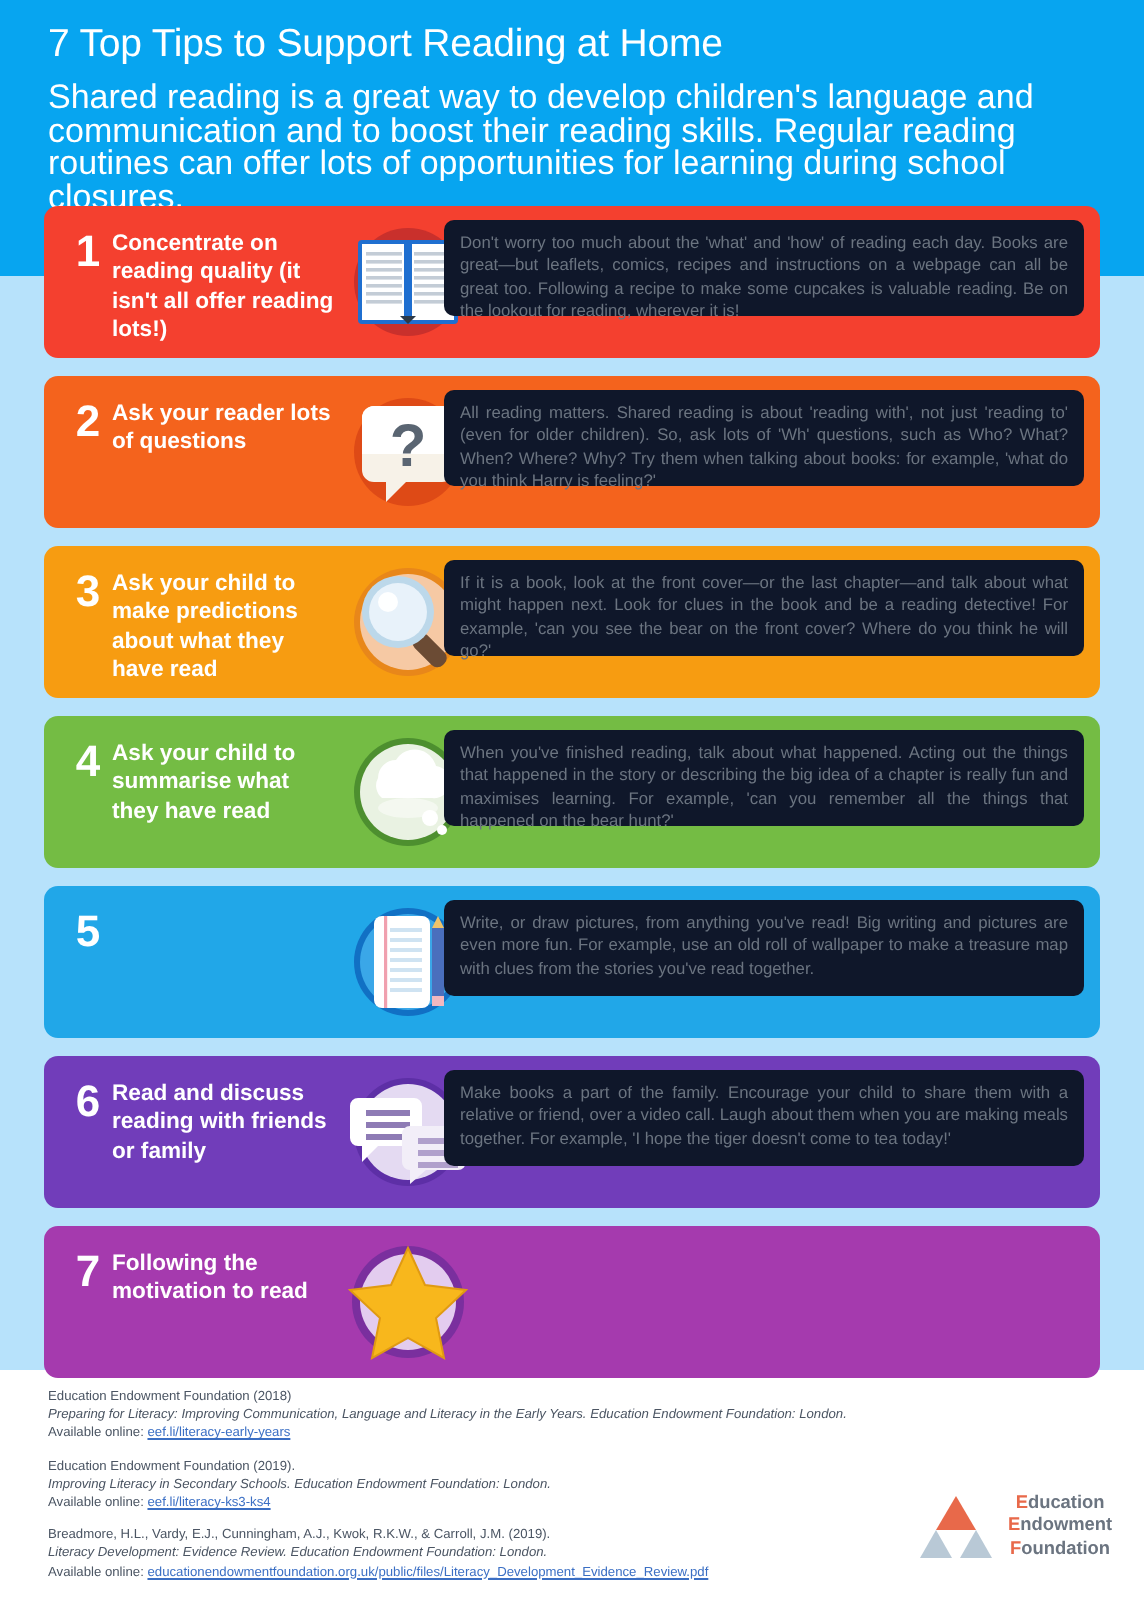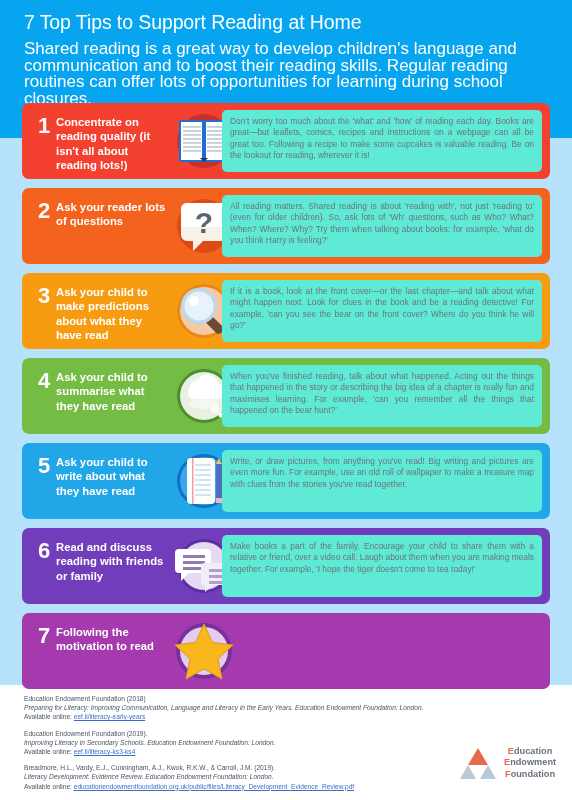--- a/index.html
+++ b/index.html
@@ -52,22 +52,22 @@
     font-size: 22px; font-weight: bold; color: #ffffff;
     width: 20px; text-align: center;
   }
   .card-title {
     position: absolute; left: 34px; top: 12px; width: 112px;
     font-size: 11.3px; font-weight: bold; color: #ffffff;
     line-height: 14.4px;
   }
   .card-panel {
     position: absolute; left: 200px; top: 7px;
-    width: 320px; height: 62px;
-    background: #5eead4; border-radius: 5px;
+    width: 320px; height: 48px;
+    background: #0f172a; border-radius: 5px;
   }
   .card-body {
     position: absolute; left: 8px; top: 6px; width: 304px;
     font-size: 8.4px; line-height: 11.4px; color: #6b7480;
     text-align: justify;
   }
   .icon-wrap {
     position: absolute; left: 149px; top: 5px;
     width: 66px; height: 66px;
   }
@@ -109,21 +109,21 @@
   <div id="header">
     <div id="header-title">7 Top Tips to Support Reading at Home</div>
     <div id="header-intro">Shared reading is a great way to develop children's language and communication and to boost their reading skills. Regular reading routines can offer lots of opportunities for learning during school closures.</div>
   </div>
 
   <div id="body-bg"></div>
   <div id="footer-bg"></div>
 
   <div class="card c1">
     <div class="card-num">1</div>
-    <div class="card-title">Concentrate on reading quality (it isn't all about reading lots!)</div>
+    <div class="card-title">Concentrate on reading quality (it isn't all offer reading lots!)</div>
     <div class="icon-wrap">
       <svg width="66" height="66" viewBox="0 0 66 66">
         <circle cx="33" cy="33" r="27" fill="#c9302c"></circle>
         <rect x="8" y="12" width="50" height="42" rx="2" fill="#1f6fd0"></rect>
         <path d="M10 14 H32 V52 H10 Z" fill="#ffffff"></path>
         <path d="M34 14 H56 V52 H34 Z" fill="#ffffff"></path>
         <g fill="#c3ccd6">
           <rect x="12" y="18" width="18" height="1.8"></rect>
             <rect x="12" y="22" width="18" height="1.8"></rect>
           <rect x="12" y="26" width="18" height="1.8"></rect>
@@ -195,21 +195,20 @@
         <circle cx="50" cy="52" r="2.5" fill="#ffffff"></circle>
       </svg>
     </div>
     <div class="card-panel">
       <div class="card-body">When you've finished reading, talk about what happened. Acting out the things that happened in the story or describing the big idea of a chapter is really fun and maximises learning. For example, 'can you remember all the things that happened on the bear hunt?'</div>
     </div>
   </div>
 
   <div class="card c5">
     <div class="card-num">5</div>
-    <div class="card-title">Ask your child to write about what they have read</div>
     <div class="icon-wrap">
       <svg width="66" height="66" viewBox="0 0 66 66">
         <circle cx="33" cy="33" r="27" fill="#1170c4"></circle>
         <circle cx="33" cy="33" r="24" fill="#3aa7e8"></circle>
         <rect x="16" y="10" width="28" height="46" rx="4" fill="#ffffff"></rect>
         <g fill="#cfe3f2">
           <rect x="24" y="16" width="16" height="2"></rect>
             <rect x="24" y="21" width="16" height="2"></rect>
           <rect x="24" y="26" width="16" height="2"></rect>
             <rect x="24" y="31" width="16" height="2"></rect>

